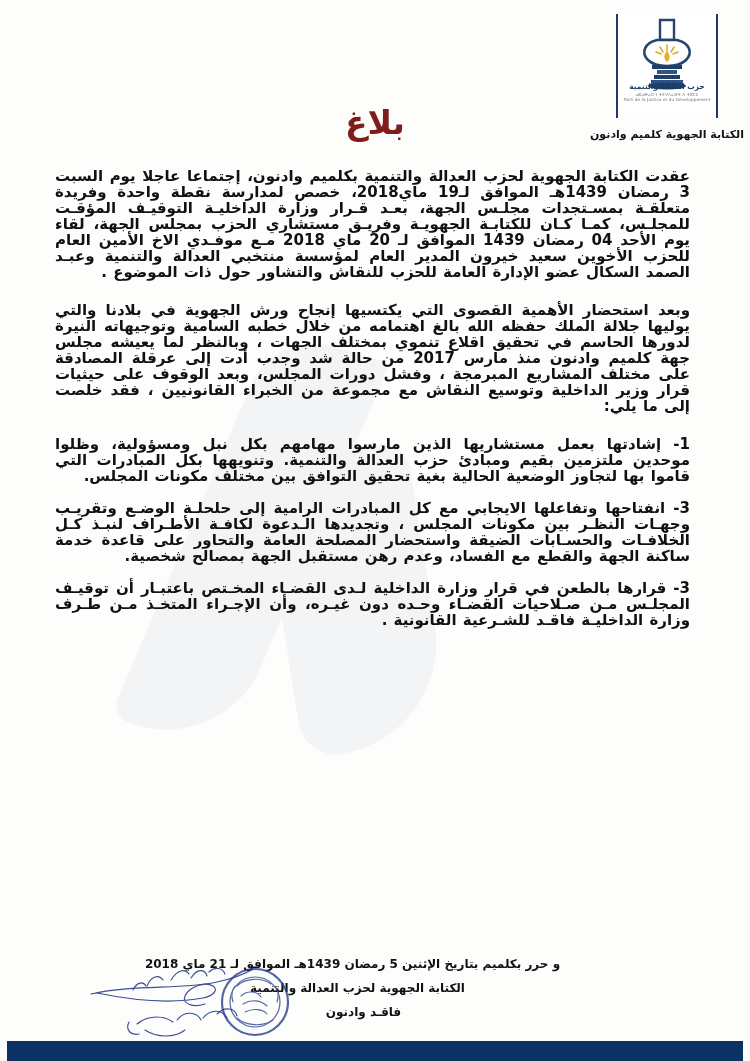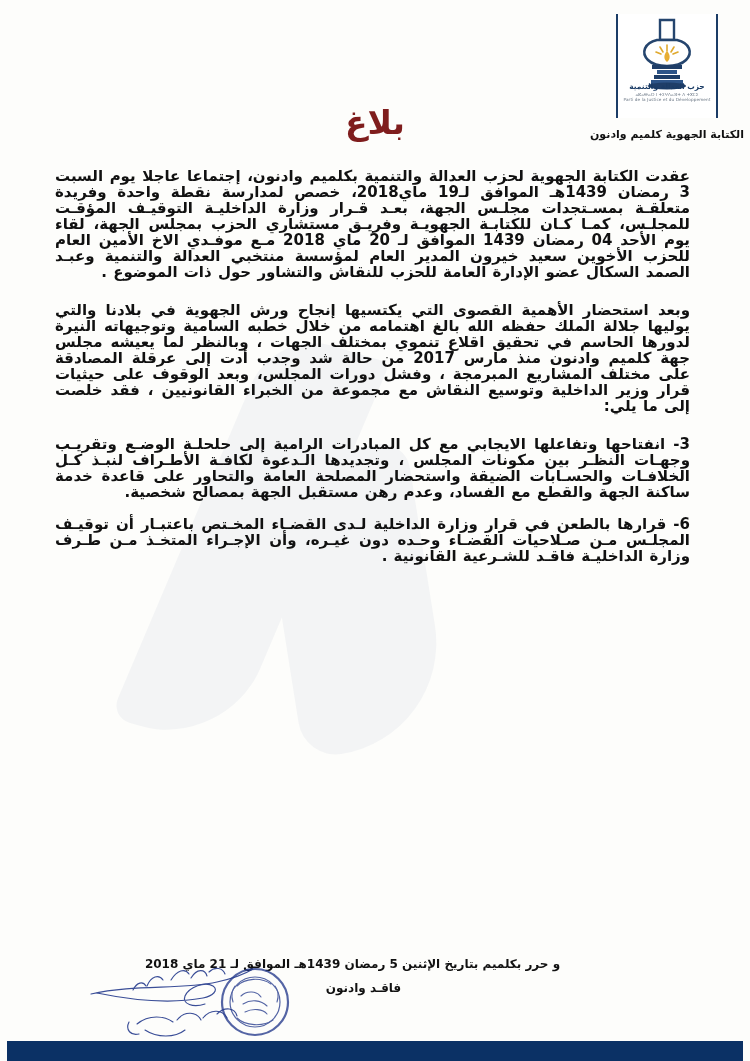--- a/index.html
+++ b/index.html
@@ -234,26 +234,28 @@
       </div>
       <div class="header-sec-title">الكتابة الجهوية كلميم وادنون</div>
     </div>
   </div>
 
   <div class="doc-title">بلاغ</div>
 
   <div class="body-wrap">
     <p class="para gap">عقدت الكتابة الجهوية لحزب العدالة والتنمية بكلميم وادنون، إجتماعا عاجلا يوم السبت 3 رمضان 1439هـ الموافق لـ19 ماي2018، خصص لمدارسة  نقطة  واحدة  وفريدة متعلقـة بمسـتجدات مجلـس الجهة، بعـد قـرار وزارة الداخليـة  التوقيـف المؤقـت للمجلـس، كمـا كـان للكتابـة  الجهويـة وفريـق مستشاري الحزب بمجلس الجهة، لقاء يوم الأحد 04 رمضان 1439 الموافق لـ 20 ماي 2018 مـع موفـدي الاخ الأمين العام للحزب الأخوين سعيد خيرون المدير العام لمؤسسة منتخبي العدالة والتنمية وعبـد الصمد السكال عضو الإدارة العامة للحزب  للنقاش  والتشاور حول ذات الموضوع .</p>
     <p class="para gap">وبعد استحضار الأهمية القصوى التي يكتسيها إنجاح ورش الجهوية في بلادنا  والتي يوليها جلالة الملك حفظه الله  بالغ اهتمامه من خلال خطبه السامية وتوجيهاته النيرة  لدورها الحاسم في تحقيق اقلاع تنموي بمختلف الجهات ، وبالنظر لما يعيشه مجلس جهة كلميم وادنون  منذ مارس 2017 من حالة شد وجدب أدت إلى عرقلة المصادقة على مختلف المشاريع المبرمجة  ، وفشل دورات المجلس، وبعد الوقوف على حيثيات قرار وزير الداخلية وتوسيع النقاش مع مجموعة من الخبراء القانونيين ،  فقد خلصت إلى ما يلي:</p>
+    <p class="para tight">1- إشادتها بعمل مستشاريها الذين  مارسوا مهامهم بكل  نبل ومسؤولية، وظلوا موحدين ملتزمين بقيم  ومبادئ حزب العدالة والتنمية. وتنويهها بكل المبادرات التي قاموا بها لتجاوز الوضعية الحالية بغية تحقيق التوافق بين مختلف مكونات المجلس.</p>
     <p class="para tight">3- انفتاحها وتفاعلها الايجابي مع كل المبادرات الرامية إلى حلحلـة الوضـع وتقريـب وجهـات النظـر بين مكونات المجلس ، وتجديدها  الـدعوة لكافـة الأطـراف لنبـذ كـل الخلافـات والحسـابات الضيقة واستحضار  المصلحة العامة والتحاور على قاعدة  خدمة ساكنة الجهة والقطع مع الفساد، وعدم رهن مستقبل الجهة بمصالح شخصية.</p>
-    <p class="para">6- قرارها بالطعن في قرار وزارة الداخلية لـدى القضـاء المخـتص باعتبـار أن  توقيـف المجلـس مـن صـلاحيات القضـاء وحـده دون غيـره، وأن  الإجـراء المتخـذ مـن طـرف وزارة الداخليـة فاقـد للشـرعية القانونية .</p>
+    <p class="para">3- قرارها بالطعن في قرار وزارة الداخلية لـدى القضـاء المخـتص باعتبـار أن  توقيـف المجلـس مـن صـلاحيات القضـاء وحـده دون غيـره، وأن  الإجـراء المتخـذ مـن طـرف وزارة الداخليـة فاقـد للشـرعية القانونية .</p>
   </div>
 
   <div class="closing">
     <div class="line1">و حرر بكلميم بتاريخ الإثنين 5  رمضان 1439هـ الموافق لـ 21 ماي 2018</div>
+    <div class="line2">الكتابة الجهوية لحزب العدالة والتنمية</div>
     <div class="line3">فاقـد وادنون</div>
   </div>
 
   <div class="sign-area">
     <svg width="250" height="95" viewBox="0 0 250 95">
       <g fill="none" stroke="#2a3f8f" stroke-width="1.15" stroke-linecap="round" opacity="0.92">
 
         <path d="M6 34 C50 24 96 30 132 22 C150 18 160 14 168 9"></path>
         <path d="M12 33 C46 40 86 44 118 38 C128 36 134 30 128 26 C120 21 104 27 100 36 C97 44 108 48 120 44"></path>
 

